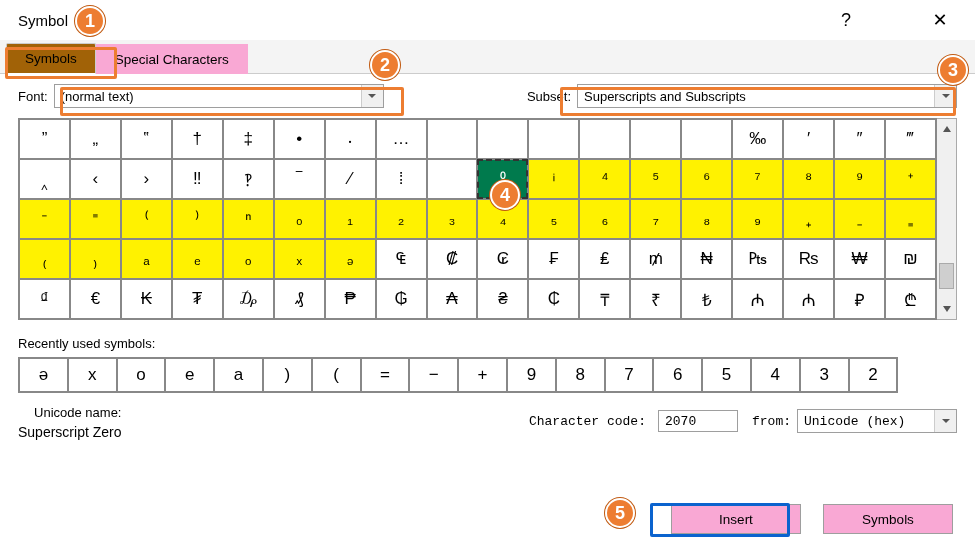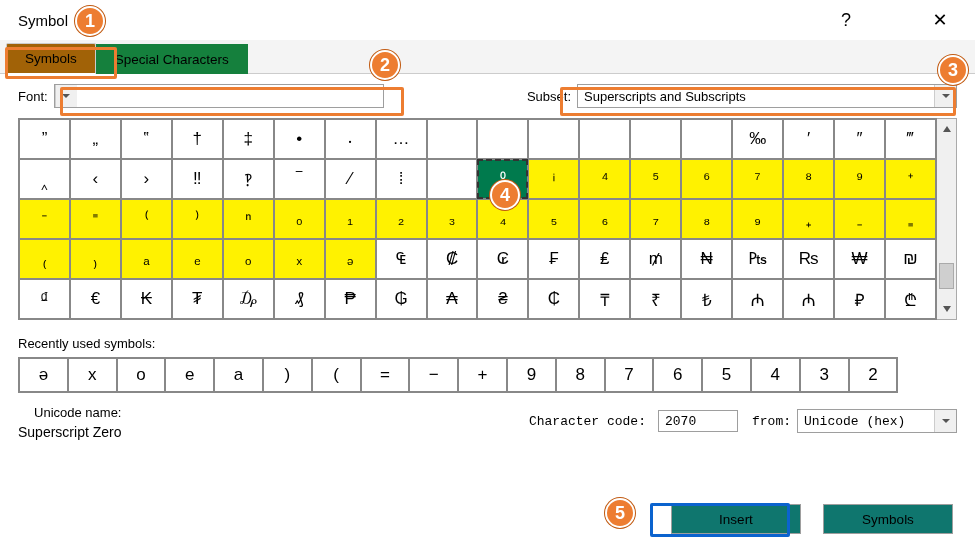--- a/index.html
+++ b/index.html
@@ -33,21 +33,21 @@
   .tabs {
     display: flex;
     border-bottom: 1px solid #ccc;
     background: #f4f4f4;
     height: 34px;
     align-items: flex-end;
     padding-left: 6px;
   }
   .tab {
     padding: 7px 18px;
-    background: #15803d;
+    background: #f9a8d4;
     border: 1px solid transparent;
     border-bottom: none;
     position: relative;
     top: 1px;
     font-size: 13.5px;
   }
   .tab.active {
     background: #a16207;
     border: 1px solid #ccc;
     border-bottom: 1px solid #fff;
@@ -147,21 +147,21 @@
   }
   .btnrow {
     position:absolute;
     right: 22px;
     bottom: 14px;
     display:flex;
     gap: 22px;
   }
   .btn {
     width: 130px; height: 30px;
-    background: #0f766e;
+    background: #f9a8d4;
     border: 1px solid #9e9e9e;
     display:flex;align-items:center;justify-content:center;
     font-size:13.5px;
   }
   
   .callout {
     position:absolute;
     width: 30px; height: 30px;
     border-radius: 50%;
     background: #ed7d31;
@@ -206,20 +206,21 @@
   <div class="tab">
     <span>Special Characters</span>
   </div>
 </div>
 
 <div class="body">
 
   <div class="row1">
     <span class="lbl"><span>Font:</span></span>
     <div class="combo" style="width:330px">
+      <span class="txt">(normal text)</span>
       <span class="chev">
         <svg viewBox="0 0 10 10">
             <path d="M1 3 L5 7 L9 3 Z"></path>
           </svg>
       </span>
     </div>
     <span style="flex:1"></span>
     <span class="lbl"><span>Subset:</span></span>
     <div class="combo" style="width:380px">
       <span class="txt">Superscripts and Subscripts</span>

